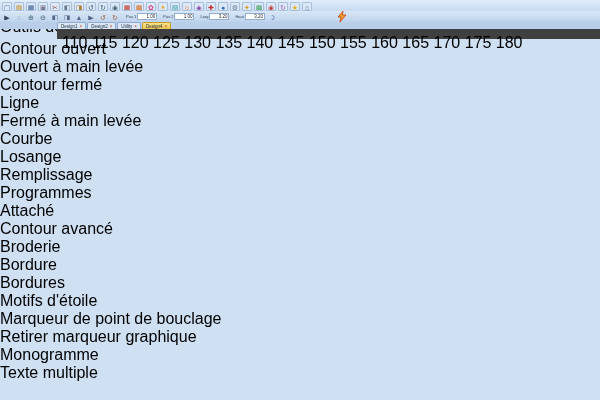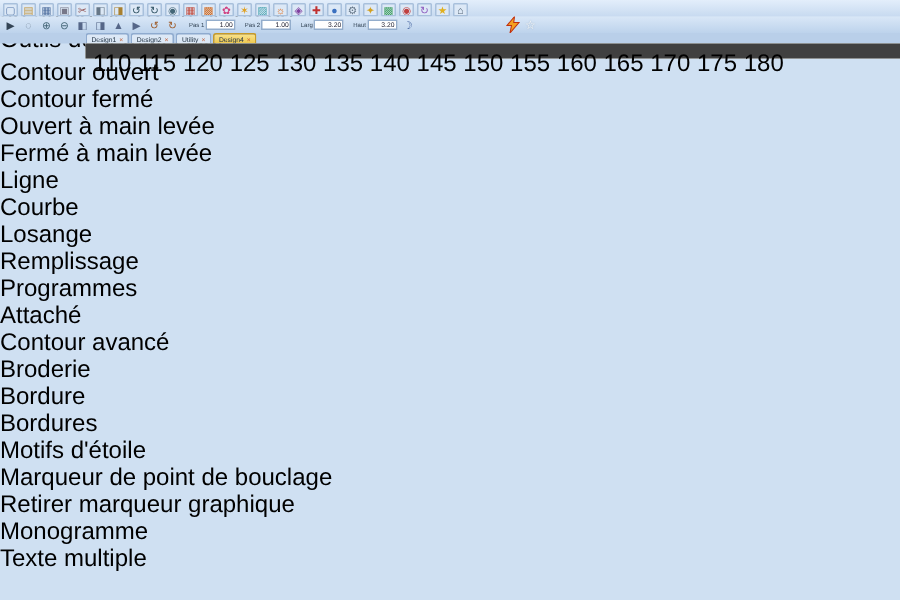--- a/index.html
+++ b/index.html
@@ -252,27 +252,27 @@
     <span class="vnum" style="top: 299px;">55</span>
   </div>
 
 <div id="sidebar">
   <div id="sidebar-header">Outils de remplissage</div>
   <div style="height:4px"></div>
   <div>
 
       <div class="side-item">Contour ouvert</div>
 
+      <div class="side-item">Ouvert à main levée</div>
+
       <div class="side-item">Contour fermé</div>
 
-      <div class="side-item">Ouvert à main levée</div>
+      <div class="side-item">Ligne</div>
 
       <div class="side-item">Fermé à main levée</div>
-
-      <div class="side-item">Ligne</div>
 
       <div class="side-item">Courbe</div>
 
       <div class="side-item">Losange</div>
 
       <div class="side-item">Remplissage</div>
 
       <div class="side-item">Programmes</div>
 
       <div class="side-item">Attaché</div>

